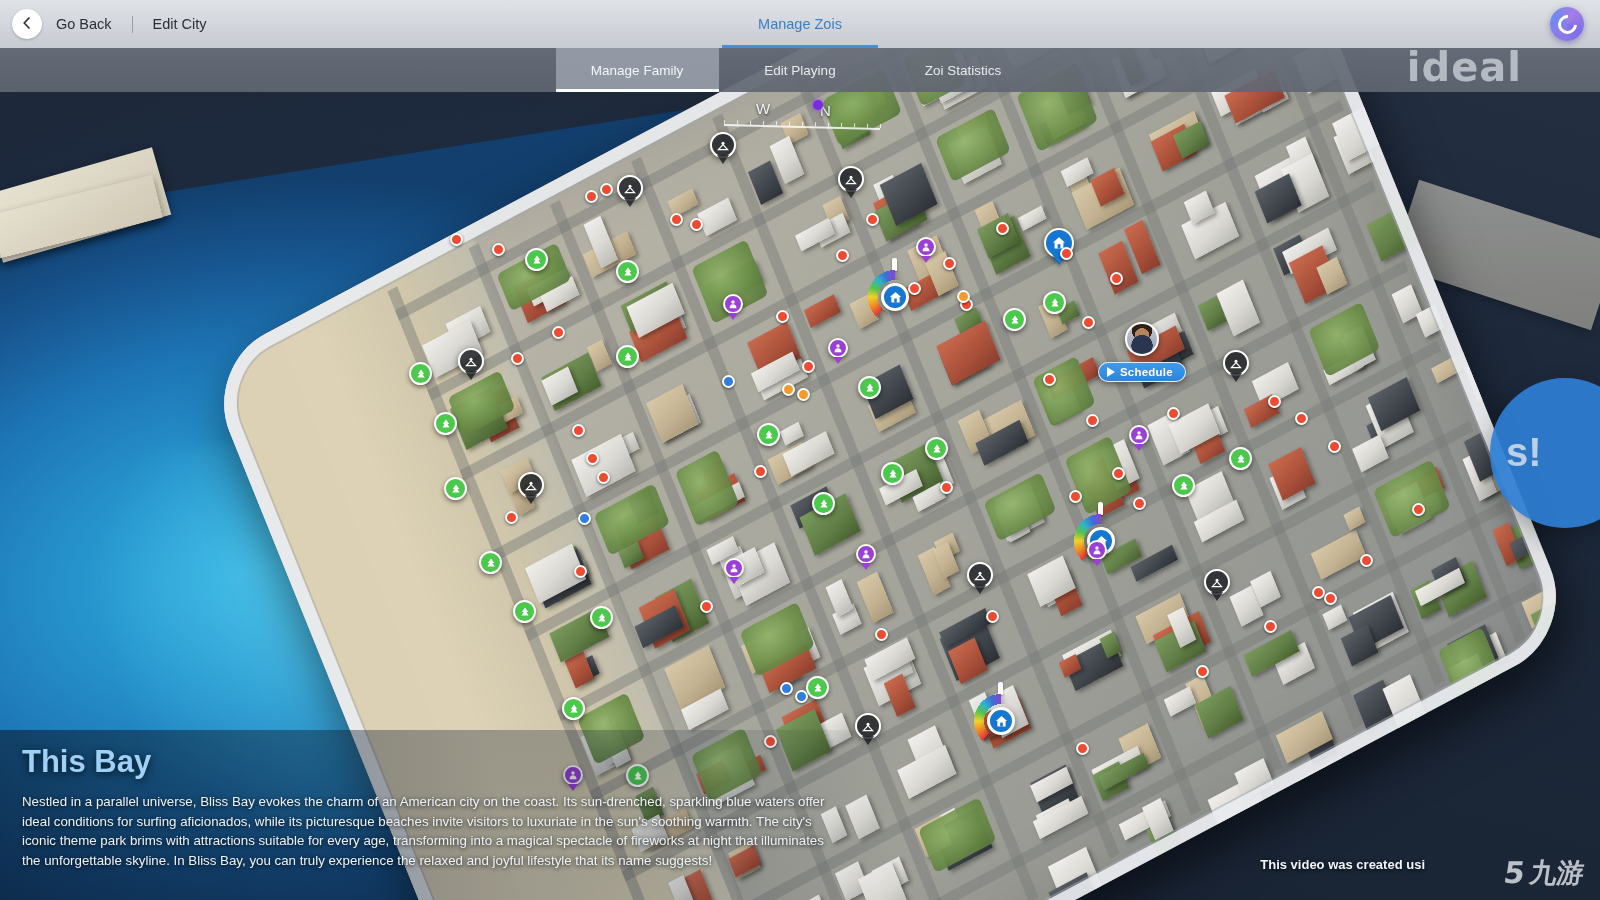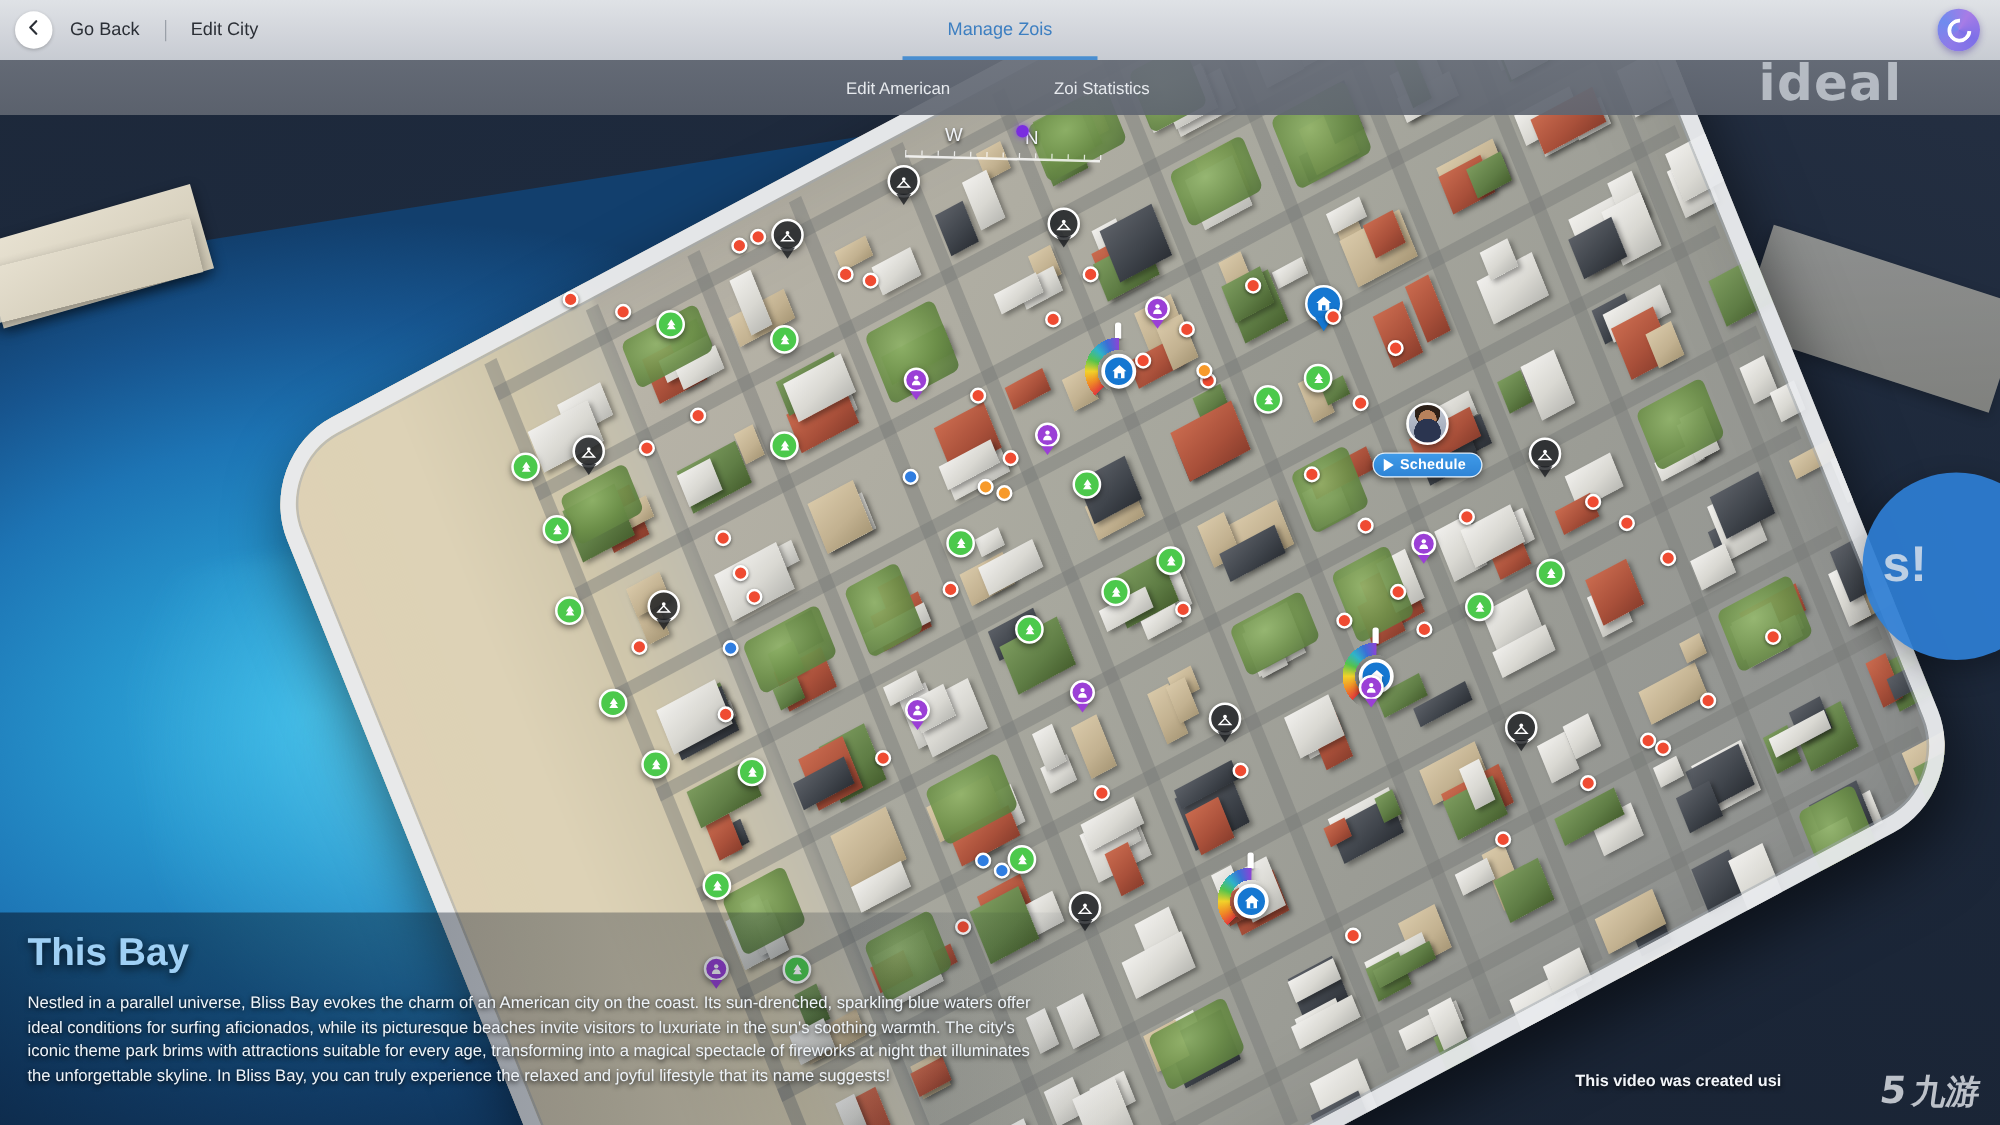--- a/index.html
+++ b/index.html
@@ -1334,22 +1334,25 @@
         </div>
       </div>
 
     <div class="profile-btn">
       <div class="profile-glyph"></div>
     </div>
   </div>
 
   <div class="subbar">
     <div class="sub-tabs" id="sub-tabs">
+        <div class="stab active">
+          <span>Manage Family</span>
+        </div>
         <div class="stab">
-          <span>Edit American</span>
+          <span>Edit Playing</span>
         </div>
         <div class="stab">
           <span>Zoi Statistics</span>
         </div>
       </div>
   </div>
   <div class="inzoi-logo">ideal</div>
 
 </div>
 

